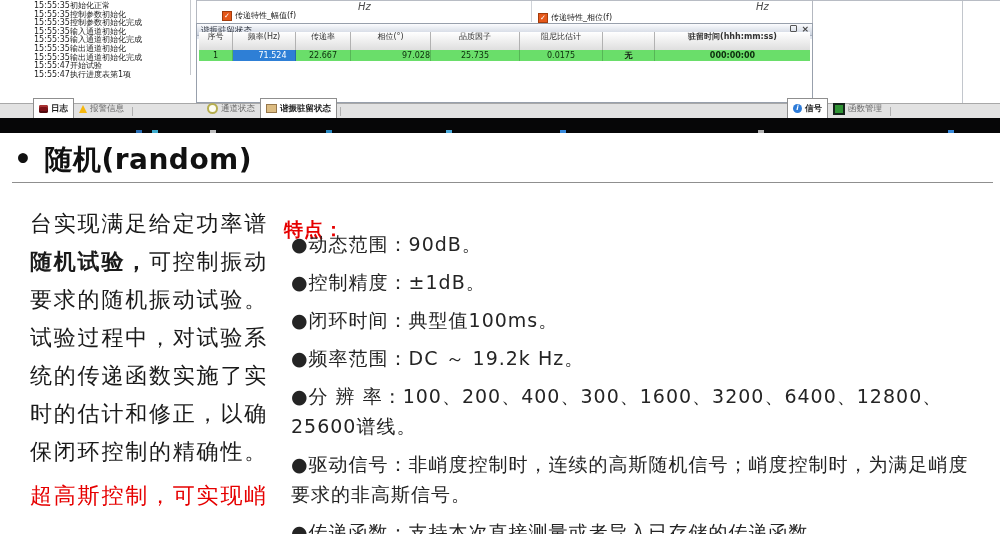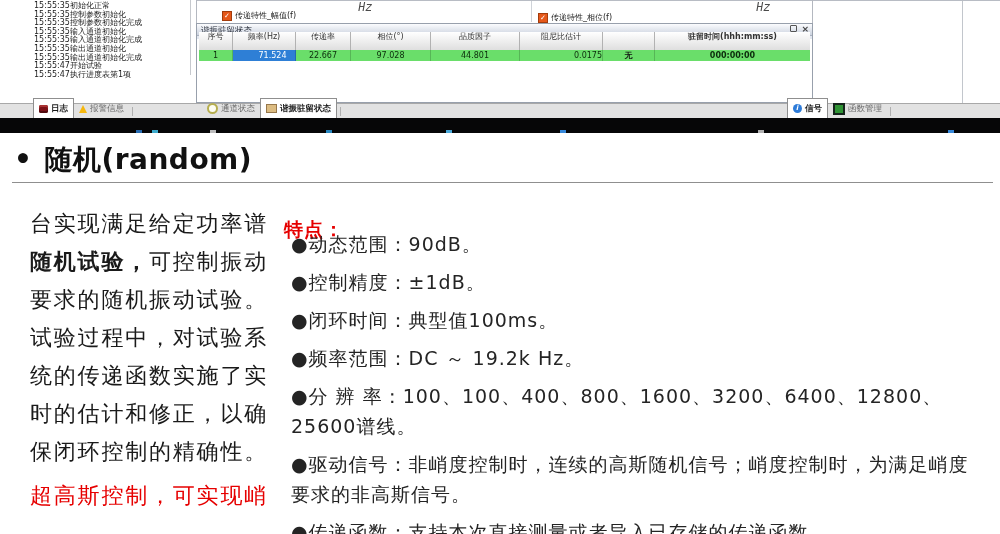--- a/index.html
+++ b/index.html
@@ -16,21 +16,21 @@
   .v-far{left:962px;top:1px;height:102px;background:#c2c6cc;}
 
   
   .log-pane{position:absolute;left:0;top:0;width:190px;height:75px;background:#fff;border-right:1px solid #c6c9ce;}
   .log-list{position:absolute;left:34px;top:2px;right:4px;}
   .log-row{height:8.6px;line-height:8.6px;font-size:8px;white-space:nowrap;color:#1c1c1c;display:flex;}
   .log-time{width:30px;flex:none;}
   .log-msg{margin-left:6px;}
 
   
-  .hz{position:absolute;top:1px;font-size:12px;font-style:italic;color:#4a4a4a;font-family:Liberation Mono, monospace;}
+  .hz{position:absolute;top:1px;font-size:10px;font-style:italic;color:#4a4a4a;}
   .hz1{left:358px;} .hz2{left:756px;}
   .legend{position:absolute;display:flex;align-items:center;gap:3px;font-size:8px;color:#222;}
   .legend1{left:222px;top:10px;} .legend2{left:538px;top:12px;}
   .cb{width:8px;height:8px;flex:none;background:var(--checkbox-orange,#e5581a);border:1px solid #a33c0c;
       color:#fff;font-size:7px;line-height:8px;text-align:center;font-weight:bold;}
 
   
   .dock-panel{position:absolute;left:196px;top:23px;width:617px;height:80px;box-sizing:border-box;
               border:1px solid #98a0ac;background:#fff;}
   .panel-titlebar{position:absolute;left:0;top:0;right:0;height:12px;
@@ -172,23 +172,23 @@
           <span class="hcell" style="width: 80px;">相位(°)</span>
           <span class="hcell" style="width: 89px;">品质因子</span>
           <span class="hcell" style="width: 83px;">阻尼比估计</span>
           <span class="hcell" style="width: 52px;"></span>
           <span class="hcell last">驻留时间(hhh:mm:ss)</span>
         </div>
       <div class="trow" id="trow">
           <span class="dcell" style="width: 34px;">1</span>
           <span class="dcell sel" style="width: 63px; padding-left: 17px;">71.524</span>
           <span class="dcell" style="width: 55px;">22.667</span>
-          <span class="dcell" style="width: 80px;">97.028</span>
-          <span class="dcell" style="width: 89px;">44.801</span>
-          <span class="dcell" style="width: 83px; text-align: right;">0.0175</span>
+          <span class="dcell" style="width: 80px; text-align: right;">97.028</span>
+          <span class="dcell" style="width: 89px;">25.735</span>
+          <span class="dcell" style="width: 83px;">0.0175</span>
           <span class="dcell strong" style="width: 52px;">无</span>
           <span class="dcell last">000:00:00</span>
         </div>
     </div>
 
     <div class="tabstrip">
       <div class="tabgroup" style="left:33px" id="tabs-left">
           <div class="tab active">
             <span class="ic ic-log-icon"></span>
             <span>日志</span>
@@ -250,21 +250,21 @@
         <div class="para-line"><span>时的估计和修正，以确</span></div>
         <div class="para-line"><span>保闭环控制的精确性。</span></div>
         <div class="para-line red"><span>超高斯控制，可实现峭</span></div>
       </div>
     <div class="feat-head">特点：</div>
     <div class="feat-list" id="bullets">
         <div class="feat-item">●动态范围：90dB。</div>
         <div class="feat-item">●控制精度：±1dB。</div>
         <div class="feat-item">●闭环时间：典型值100ms。</div>
         <div class="feat-item">●频率范围：DC ～ 19.2k Hz。</div>
-        <div class="feat-item">●分 辨 率：100、100、400、800、1600、3200、6400、12800、25600谱线。</div>
+        <div class="feat-item">●分 辨 率：100、200、400、300、1600、3200、6400、12800、25600谱线。</div>
         <div class="feat-item">●驱动信号：非峭度控制时，连续的高斯随机信号；峭度控制时，为满足峭度要求的非高斯信号。</div>
         <div class="feat-item">●传递函数：支持本次直接测量或者导入已存储的传递函数。</div>
         <div class="feat-item">●驱动剪切：支持对驱动信号进行剪切。</div>
         <div class="feat-item">●目 标 谱：由用户自定义，采用表格方式输入。</div>
       </div>
   </section>
 
 </div>
 
 </body></html>

